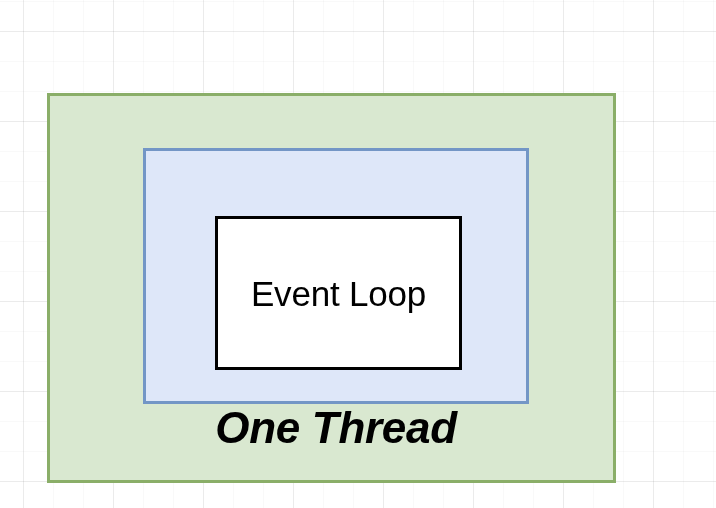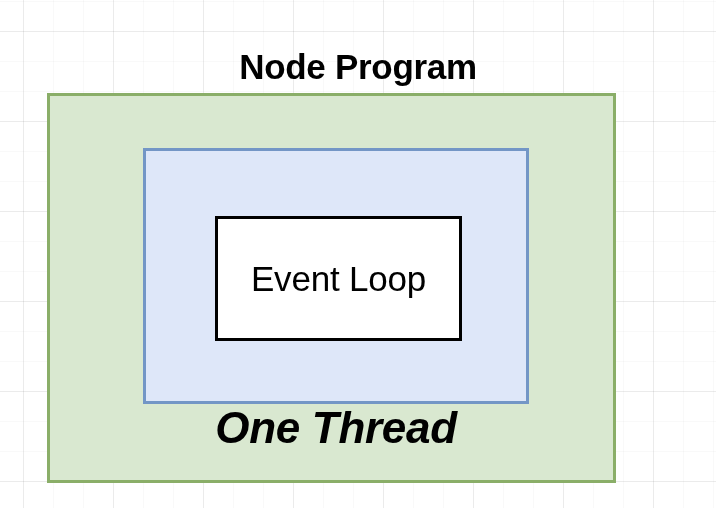--- a/index.html
+++ b/index.html
@@ -85,21 +85,21 @@
     background-color: #dee7f9;
     border: 3px solid #7396c6;
   }
 
   
   #inner-box {
     position: absolute;
     left: 69px;   
     top: 65px;    
     width: 247px;
-    height: 125px;
+    height: 154px;
     box-sizing: border-box;
     background-color: #ffffff;
     border: 3px solid #000000;
     display: flex;
     align-items: center;
     justify-content: center;
   }
 
   #inner-box-label {
     font-size: 35px;
@@ -126,21 +126,20 @@
     white-space: nowrap;
   }
 </style>
 </head>
 <body>
 
 <div id="canvas">
 
   <div id="grid-background"></div>
 
-  <div id="title">Node Program</div>
 
   <div id="outer-box">
 
     <div id="middle-box">
 
       <div id="inner-box">
         <span id="inner-box-label">Event Loop</span>
       </div>
 
     </div>

